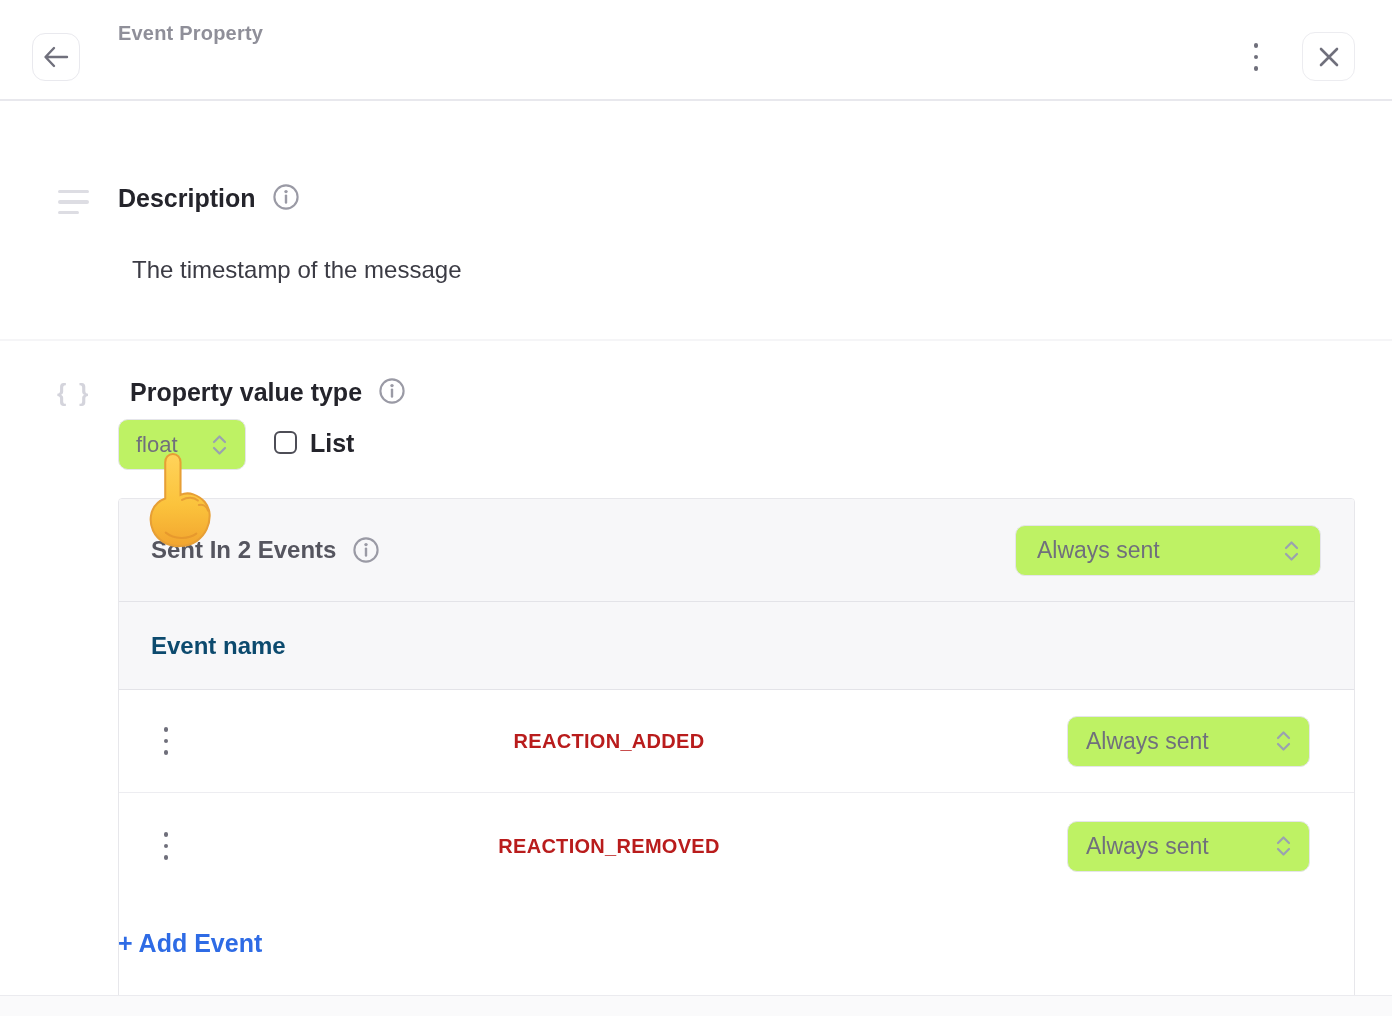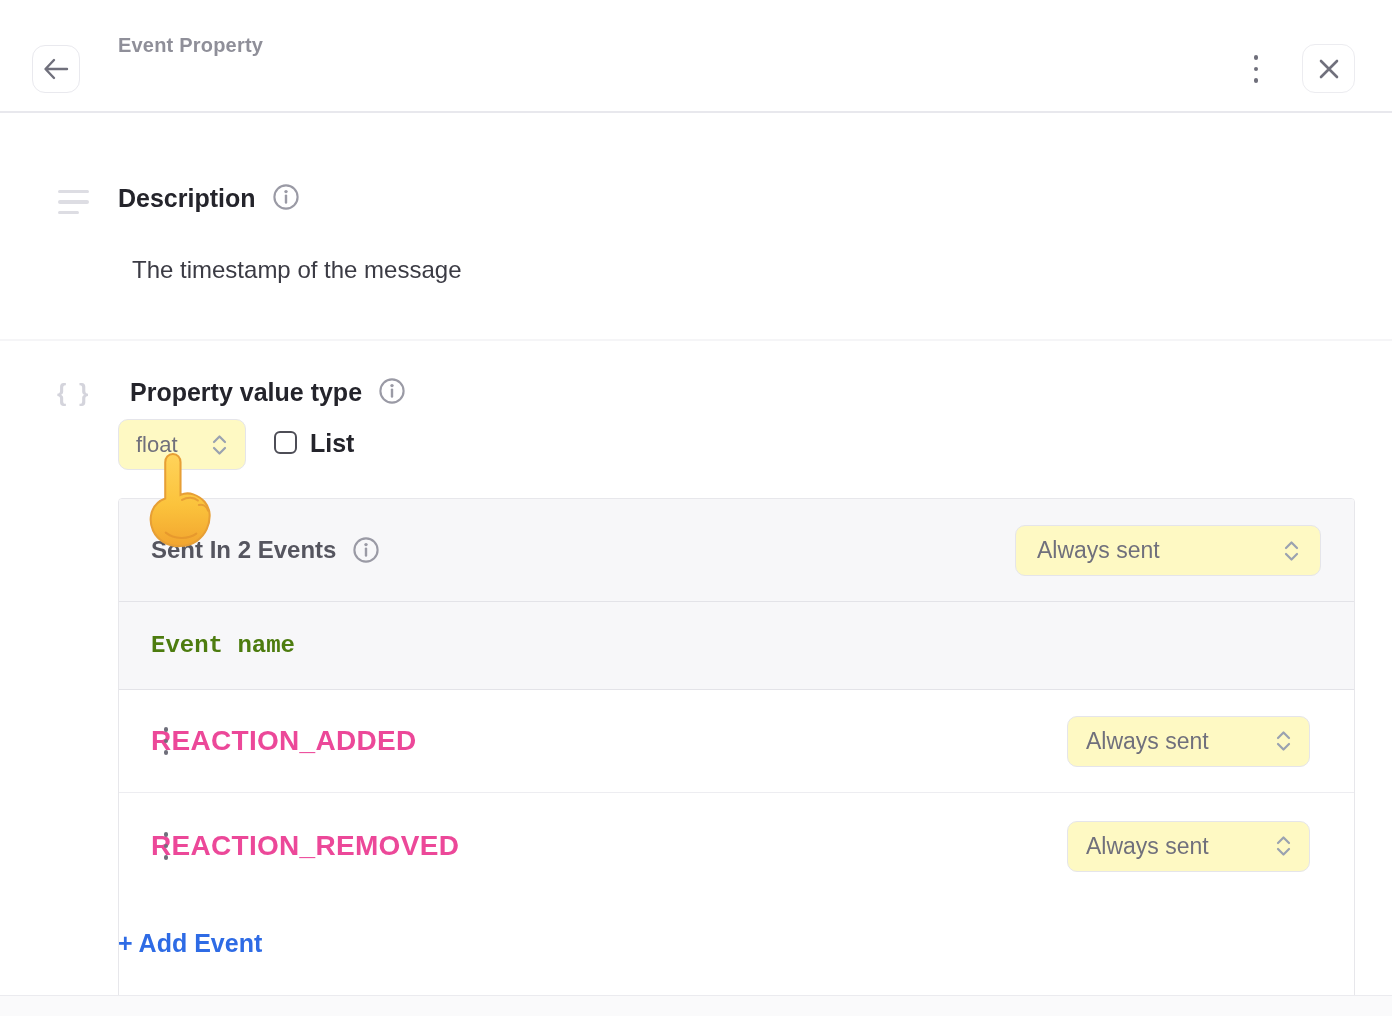--- a/index.html
+++ b/index.html
@@ -1,20 +1,20 @@
 <!DOCTYPE html>
 <html><head>
 <meta charset="utf-8">
 <style>
   * { margin:0; padding:0; box-sizing:border-box; }
   html,body { width:1392px; height:1016px; background:#ffffff;
     font-family:"Liberation Sans", sans-serif; position:relative; overflow:hidden; }
 
   
-  .header { position:absolute; left:0; top:12px; width:1392px; height:101px;
+  .header { position:absolute; left:0; top:0; width:1392px; height:101px;
     background:#fff; border-bottom:2px solid #e8e8ed; }
   .back-btn { position:absolute; left:32px; top:33px; width:48px; height:48px;
     border:1px solid #e9e9ee; border-radius:13px; background:#fff;
     display:flex; align-items:center; justify-content:center; cursor:pointer; }
   .eyebrow { position:absolute; left:118px; top:22px; font-size:20px;
     font-weight:600; color:#8f8f99; letter-spacing:.2px; }
   .page-title { position:absolute; left:118px; top:56px; font-size:28px;
     font-weight:700; color:#17171e; }
   .kebab-btn { position:absolute; width:30px; height:48px; display:flex;
     flex-direction:column; align-items:center; justify-content:center; cursor:pointer;
@@ -36,21 +36,21 @@
   .desc-body { position:absolute; left:118px; top:256px; font-size:24px;
     color:#3b3b44;margin-left:14px; }
   .soft-divider { position:absolute; left:0; top:339px; width:1392px;
     height:2px; background:#f5f5f7; }
 
   
   .braces-icon { position:absolute; left:57px; top:379px; font-size:24px;
     font-weight:600; color:#d4d4dc; letter-spacing:3px; }
   .pvt-head { left:130px; top:378px; }
   .dropdown { display:flex; align-items:center; justify-content:space-between;
-    background:#fef9c3; border:1px solid #e5e5ea; border-radius:10px;
+    background:#bef264; border:1px solid #e5e5ea; border-radius:10px;
     color:#70707c; cursor:pointer;gap:32px; }
   .type-dropdown { position:absolute; left:118px; top:419px; width:128px;
     height:51px; padding:0 17px; font-size:22px; }
   .checkbox { position:absolute; left:274px; top:431px; width:23px; height:23px;
     border:2.6px solid #4d4d56; border-radius:6px; background:#fff; cursor:pointer; }
   .list-label { position:absolute; left:310px; top:429px; font-size:25px;
     font-weight:700; color:#24242b; }
 
   
   .info-ic { width:26px; height:26px; flex:0 0 auto; cursor:pointer; }
@@ -59,26 +59,26 @@
   .card { position:absolute; left:118px; top:498px; width:1237px; height:522px;
     border:1px solid #e7e7eb; border-radius:4px; background:#fff; overflow:hidden; }
   .card-header { height:103px; background:#f7f7f9; border-bottom:1px solid #e3e3e8;
     display:flex; align-items:center; padding:0 33px 0 32px; position:relative; }
   .card-header .section-head-inline { display:flex; align-items:center; gap:17px; }
   .card-header .h { font-size:24px; font-weight:700; color:#55555f; }
   .hdr-dropdown { position:absolute; right:33px; top:26px; width:306px; height:51px;
     padding:0 20px 0 21px; font-size:23px; }
   .colhead { height:88px; background:#f7f7f9; border-bottom:1px solid #e3e3e8;
     display:flex; align-items:center; padding:0 32px; font-size:24px;
-    font-weight:700; color:#4d7c0f;font-family:Liberation Mono, monospace; }
+    font-weight:700; color:#0c4a6e; }
   .ev-row { height:103px; display:flex; align-items:center;
     padding:0 25px 0 32px; background:#fff; border-bottom:1px solid #ededf1; }
   .ev-row:last-child { border-bottom:none; height:106px; }
-  .ev-name { flex:1; font-size:28px; font-weight:600; color:#ec4899;
-    letter-spacing:.3px; }
+  .ev-name { flex:1; font-size:20px; font-weight:600; color:#b91c1c;
+    letter-spacing:.3px;text-align:center; }
   .row-dropdown { width:243px; height:51px; padding:0 17px 0 18px;
     font-size:23px; margin-right:19px; }
   .chev-updown { width:17px; height:22px; flex:0 0 auto; }
 
   
   .add-event { position:absolute; left:118px; top:929px; font-size:25px;
     font-weight:700; color:#2e6be5; cursor:pointer; background:none; border:none;
     font-family:"Liberation Sans", sans-serif; }
   .footer-strip { position:absolute; left:0; top:995px; width:1392px; height:21px;
     background:#fafafb; border-top:1px solid #ebebef; }

